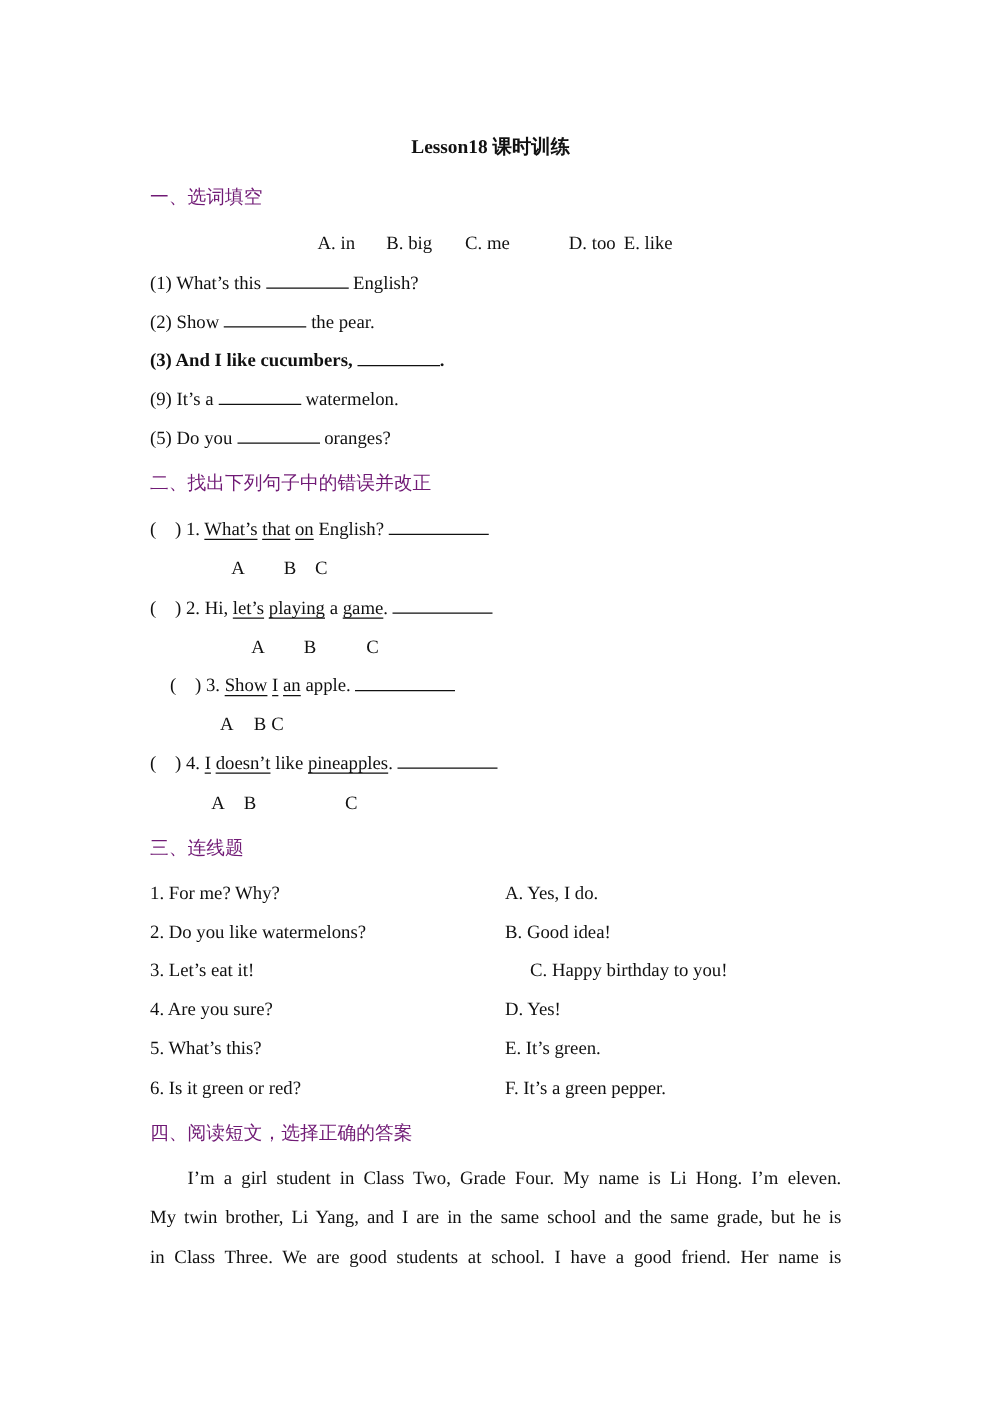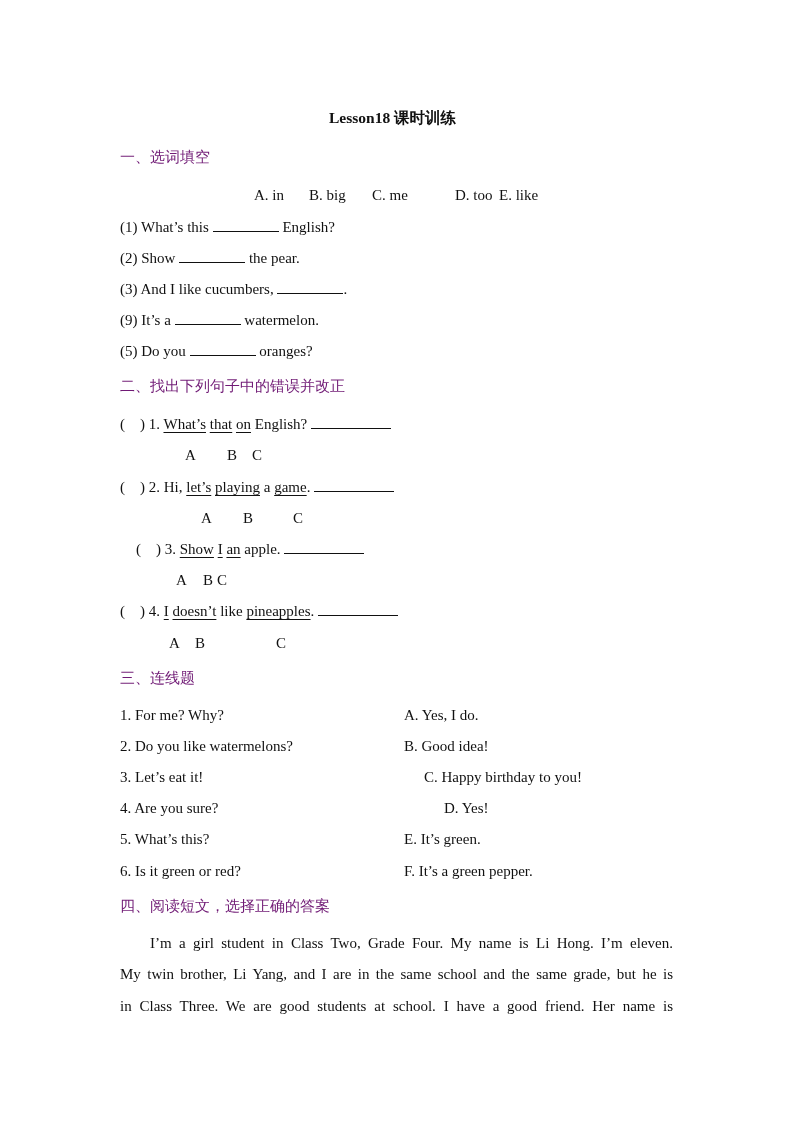--- a/index.html
+++ b/index.html
@@ -59,21 +59,21 @@
   <span class="abs" style="left:435px; top:188px;margin-left:20px;">D. too</span>
   <span class="abs" style="left:499px; top:188px;">E. like</span>
 </div>
 
 <div class="abs" style="left:120px; top:220px;">
   <span>(1) What’s this </span><span class="blank b8"></span><span> English?</span>
 </div>
 <div class="abs" style="left:120px; top:251px;">
   <span>(2) Show </span><span class="blank b8"></span><span> the pear.</span>
 </div>
-<div class="abs" style="left:120px; top:282px;">
+<div class="abs" style="left:120px; top:282px;font-weight:bold;">
   <span>(3) And I like cucumbers, </span><span class="blank b8"></span><span>.</span>
 </div>
 <div class="abs" style="left:120px; top:313px;">
   <span>(9) It’s a </span><span class="blank b8"></span><span> watermelon.</span>
 </div>
 <div class="abs" style="left:120px; top:344px;">
   <span>(5) Do you </span><span class="blank b8"></span><span> oranges?</span>
 </div>
 
 <div class="abs section" style="left:120px; top:379px;">二、找出下列句子中的错误并改正</div>
@@ -138,21 +138,21 @@
   <span class="abs" style="left:120px; top:739px;">2. Do you like watermelons?</span>
   <span class="abs" style="left:120px; top:770px;">3. Let’s eat it!</span>
   <span class="abs" style="left:120px; top:801px;">4. Are you sure?</span>
   <span class="abs" style="left:120px; top:832px;">5. What’s this?</span>
   <span class="abs" style="left:120px; top:864px;">6. Is it green or red?</span>
 </div>
 <div>
   <span class="abs" style="left:404px; top:708px;">A. Yes, I do.</span>
   <span class="abs" style="left:404px; top:739px;">B. Good idea!</span>
   <span class="abs" style="left:404px; top:770px;margin-left:20px;">C. Happy birthday to you!</span>
-  <span class="abs" style="left:404px; top:801px;margin-left:40px;">D. Yes!</span>
+  <span class="abs" style="left:404px; top:801px;">D. Yes!</span>
   <span class="abs" style="left:404px; top:832px;">E. It’s green.</span>
   <span class="abs" style="left:404px; top:864px;">F. It’s a green pepper.</span>
 </div>
 
 <div class="abs section" style="left:120px; top:899px;">四、阅读短文，选择正确的答案</div>
 
 <div class="para" style="top:928px; left:150px; width:523px;">I’m a girl student in Class Two, Grade Four. My name is Li Hong. I’m eleven.</div>
 <div class="para" style="top:959px;">My twin brother, Li Yang, and I are in the same school and the same grade, but he is</div>
 <div class="para" style="top:991px;">in Class Three. We are good students at school. I have a good friend. Her name is</div>
 

